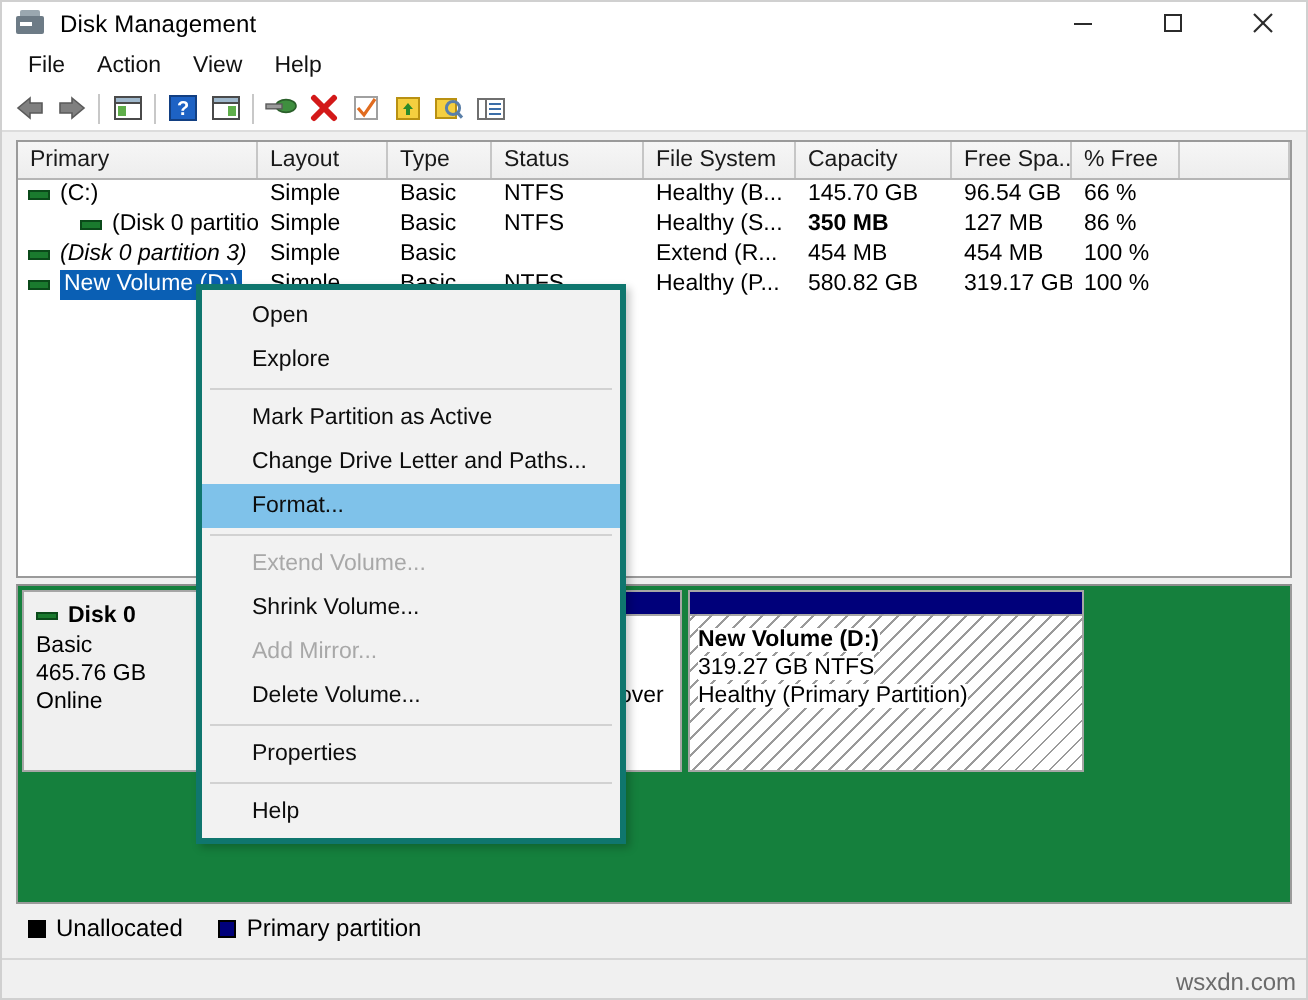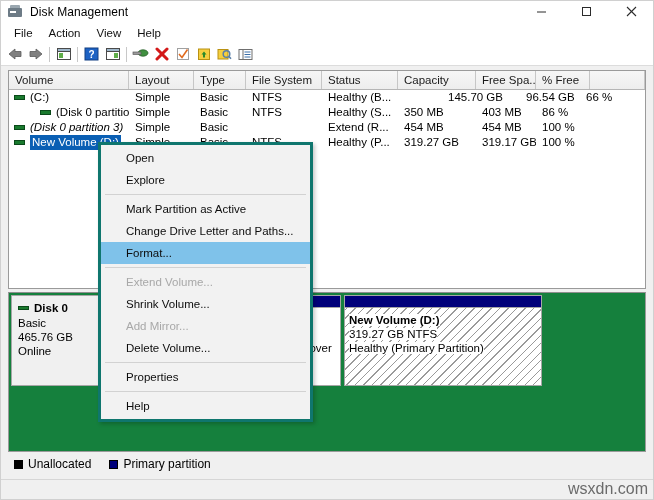--- a/index.html
+++ b/index.html
@@ -334,21 +334,21 @@
   .statusbar {
     position: absolute;
     left: 0; top: 479px;
     width: 654px; height: 21px;
     background: #f0f0f0;
     border-top: 1px solid #d6d6d6;
   }
   .watermark {
     position: absolute;
     right: 6px; bottom: 2px;
-    font-size: 16px;
+    font-size: 12px;
     color: #6b6b6b;
     font-family: "Liberation Sans", sans-serif;
   }
   .frame-edge {
     position: absolute;
     left: 0; top: 0;
     width: 654px; height: 500px;
     border: 1px solid #d0d0d0;
     box-sizing: border-box;
     pointer-events: none;
@@ -466,55 +466,55 @@
           <line x1="6.5" y1="6.5" x2="12.5" y2="6.5" stroke="#3b6ea8" stroke-width="1"></line>
           <line x1="6.5" y1="9" x2="12.5" y2="9" stroke="#3b6ea8" stroke-width="1"></line>
         </svg>
     </div>
   </div>
 
   <div class="content">
 
     <div class="listpane">
       <div class="hdr-row" id="hdr">
-          <div class="hdr-cell" style="width: 120px;">Volume</div>
+          <div class="hdr-cell" style="width: 120px;">Primary</div>
           <div class="hdr-cell" style="width: 65px;">Layout</div>
           <div class="hdr-cell" style="width: 52px;">Type</div>
+          <div class="hdr-cell" style="width: 76px;">Status</div>
           <div class="hdr-cell" style="width: 76px;">File System</div>
-          <div class="hdr-cell" style="width: 76px;">Status</div>
           <div class="hdr-cell" style="width: 78px;">Capacity</div>
           <div class="hdr-cell" style="width: 60px;">Free Spa...</div>
           <div class="hdr-cell" style="width: 54px;">% Free</div>
           <div class="hdr-cell" style="width: 55px;"></div>
         </div>
       <div id="rows">
           <div class="row">
             <div class="cell vol" style="width: 120px;">
               <span class="volicon"></span>
               <span class="voltext">(C:)</span>
             </div>
             <div class="cell" style="width: 65px;">Simple</div>
             <div class="cell" style="width: 52px;">Basic</div>
             <div class="cell" style="width: 76px;">NTFS</div>
             <div class="cell" style="width: 76px;">Healthy (B...</div>
-            <div class="cell" style="width: 78px; margin-left: 44px;">145.70 GB</div>
+            <div class="cell" style="width: 78px;">145.70 GB</div>
             <div class="cell" style="width: 60px;">96.54 GB</div>
             <div class="cell" style="width: 54px;">66 %</div>
           </div>
           <div class="row">
             <div class="cell vol" style="width: 120px; padding-left: 31px;">
               <span class="volicon"></span>
               <span class="voltext">(Disk 0 partition 1)</span>
             </div>
             <div class="cell" style="width: 65px;">Simple</div>
             <div class="cell" style="width: 52px;">Basic</div>
             <div class="cell" style="width: 76px;">NTFS</div>
             <div class="cell" style="width: 76px;">Healthy (S...</div>
-            <div class="cell" style="width: 78px;">350 MB</div>
-            <div class="cell" style="width: 60px;">403 MB</div>
+            <div class="cell" style="width: 78px; font-weight: bold;">350 MB</div>
+            <div class="cell" style="width: 60px;">127 MB</div>
             <div class="cell" style="width: 54px;">86 %</div>
           </div>
           <div class="row">
             <div class="cell vol" style="width: 120px; font-style: italic;">
               <span class="volicon"></span>
               <span class="voltext">(Disk 0 partition 3)</span>
             </div>
             <div class="cell" style="width: 65px;">Simple</div>
             <div class="cell" style="width: 52px;">Basic</div>
             <div class="cell" style="width: 76px;"></div>
@@ -525,21 +525,21 @@
           </div>
           <div class="row selected">
             <div class="cell vol" style="width: 120px;">
               <span class="volicon"></span>
               <span class="voltext">New Volume (D:)</span>
             </div>
             <div class="cell" style="width: 65px;">Simple</div>
             <div class="cell" style="width: 52px;">Basic</div>
             <div class="cell" style="width: 76px;">NTFS</div>
             <div class="cell" style="width: 76px;">Healthy (P...</div>
-            <div class="cell" style="width: 78px;">319.27 GB</div>
+            <div class="cell" style="width: 78px;">580.82 GB</div>
             <div class="cell" style="width: 60px;">319.17 GB</div>
             <div class="cell" style="width: 54px;">100 %</div>
           </div>
         </div>
     </div>
 
     <div class="graphpane">
       <div class="diskrow">
         <div class="diskinfo">
           <div class="dname">

